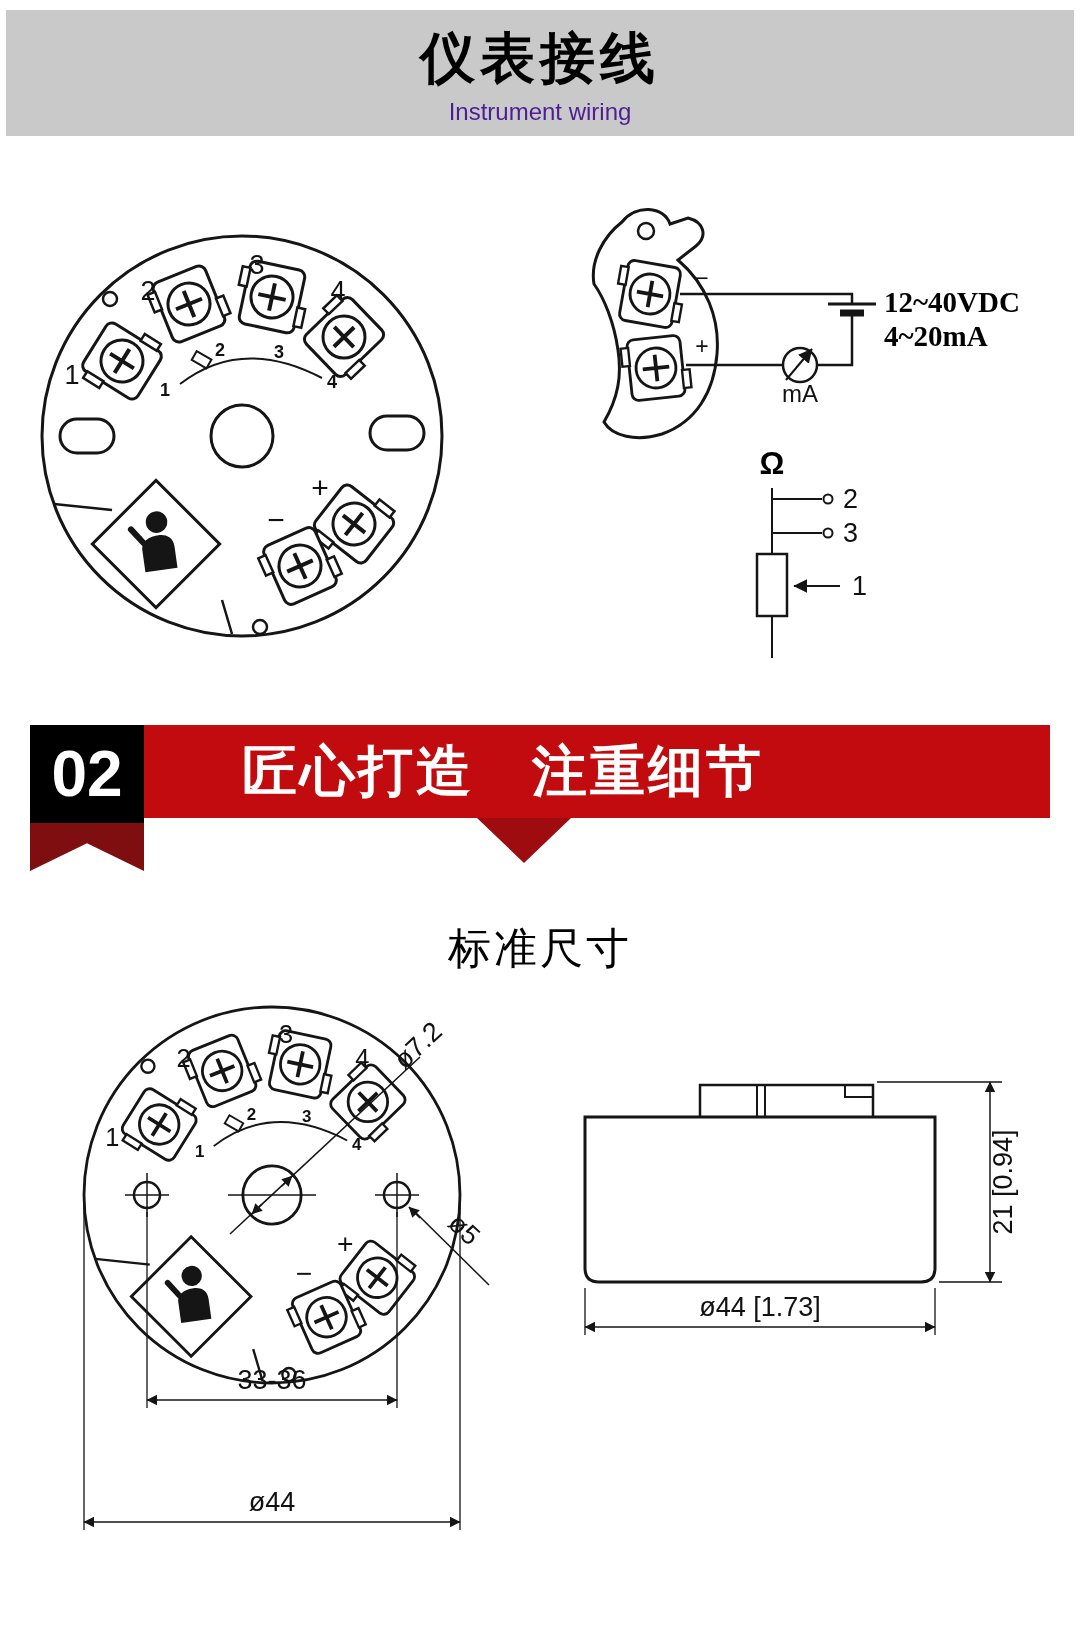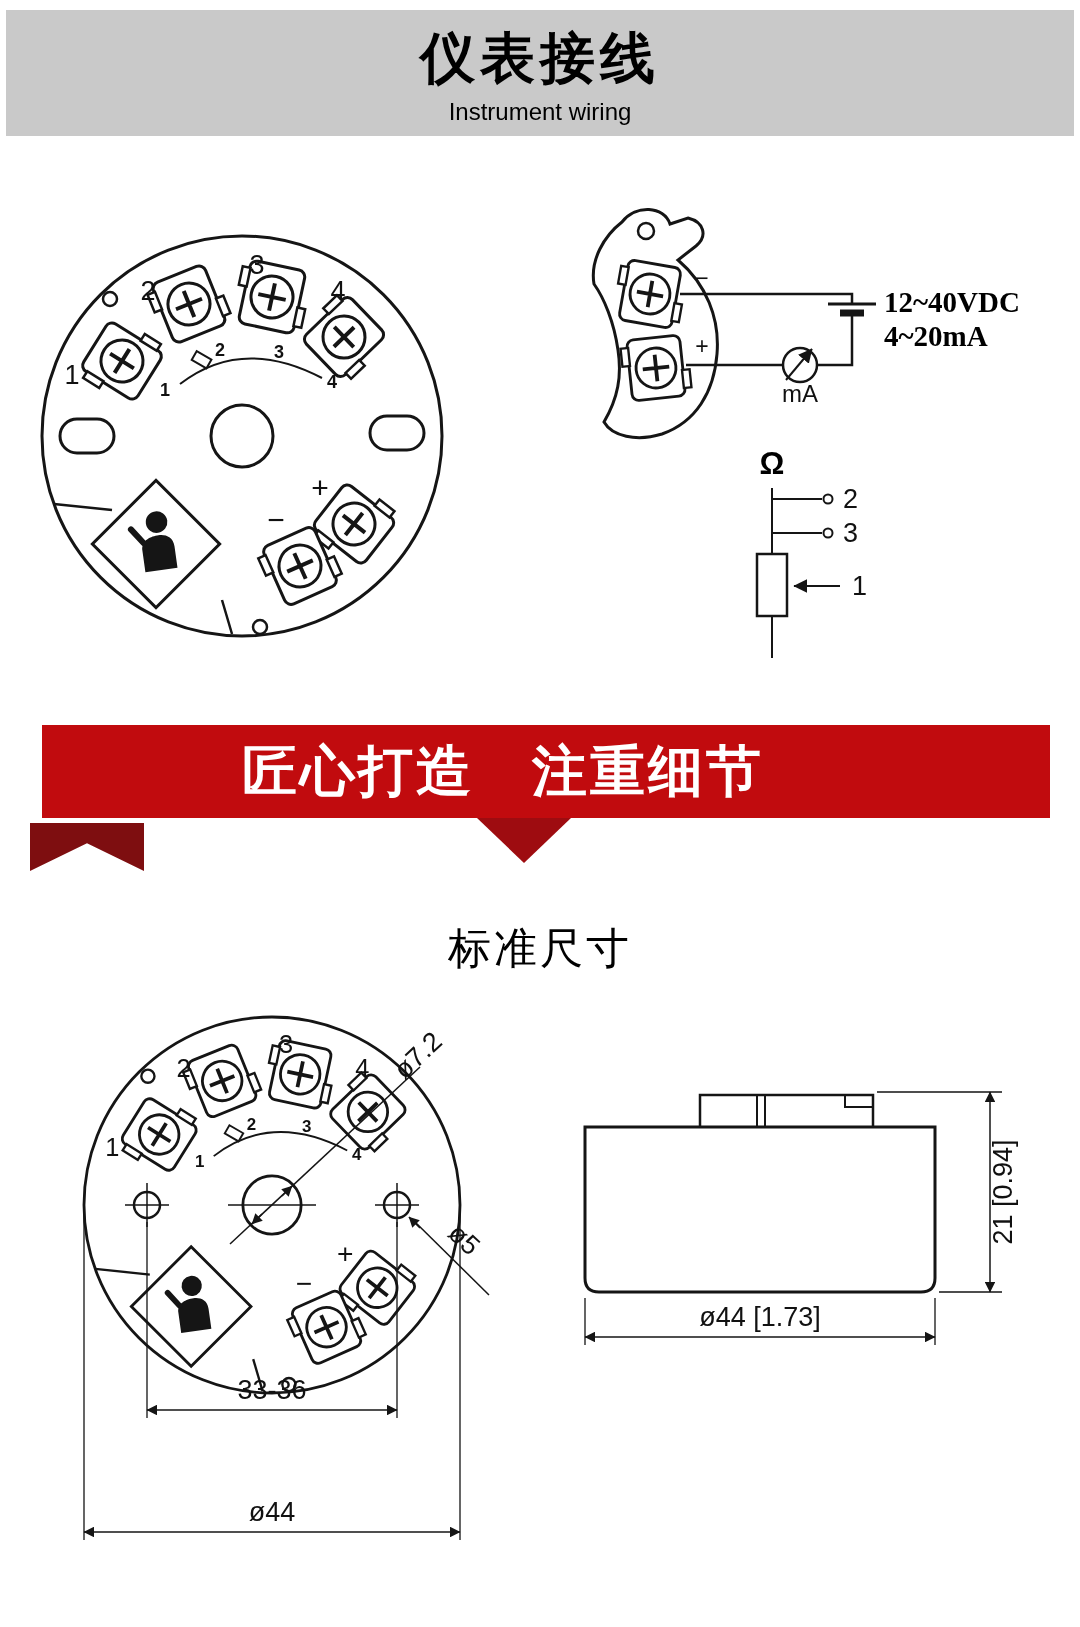--- a/index.html
+++ b/index.html
@@ -1,21 +1,21 @@
 <!DOCTYPE html>
 <html><head>
 <meta charset="utf-8">
 <style>
   html,body { margin:0; padding:0; background:#ffffff; }
   body { width:1080px; font-family:"Liberation Sans", sans-serif; color:#111; }
 
   
   .header-banner { margin:10px 6px 0; height:126px; background:#c9c9c9; text-align:center; }
   .header-banner h1 { margin:0; padding-top:12px; font-size:55px; font-weight:bold; letter-spacing:5px; color:#000; }
-  .header-banner p { margin:2px 0 0; font-size:24px; color:#000000; }
+  .header-banner p { margin:2px 0 0; font-size:24px; color:#4c1d95; }
 
   
   svg.fig { display:block; }
   .s3f  { stroke:#151515; stroke-width:3;   fill:#fff; }
   .s25f { stroke:#151515; stroke-width:2.5; fill:#fff; }
   .s25  { stroke:#151515; stroke-width:2.5; fill:none; }
   .s2   { stroke:#151515; stroke-width:2;   fill:none; }
   .s35  { stroke:#151515; stroke-width:4;   fill:none; }
   .wire { stroke:#151515; stroke-width:2.5; fill:none; }
   .dim  { stroke:#151515; stroke-width:1.5; fill:none; }
@@ -36,21 +36,21 @@
   .red-bar h2 { margin:0 0 0 200px; color:#fff; font-size:55px; font-weight:bold; letter-spacing:3px; white-space:pre; }
   .badge { position:absolute; left:30px; top:0; width:114px; height:98px; background:#000; color:#fff;
            display:flex; align-items:center; justify-content:center; font-size:64px; font-weight:bold; }
   .ribbon { position:absolute; left:30px; top:98px; width:114px; height:48px; background:#7e0e10;
             clip-path:polygon(0 0, 100% 0, 100% 100%, 50% 42%, 0 100%); }
   .down-arrow { position:absolute; top:93px; left:477px; width:0; height:0;
                 border-left:47px solid transparent; border-right:47px solid transparent;
                 border-top:45px solid #9e0c10; }
 
   
-  .dims-heading { margin:45px 0 22px; text-align:center; font-size:43px; font-weight:500; color:#000; letter-spacing:3px; }
+  .dims-heading { margin:45px 0 12px; text-align:center; font-size:43px; font-weight:500; color:#000; letter-spacing:3px; }
 </style>
 </head>
 <body>
 
 <svg aria-hidden="true" style="position:absolute;width:0;height:0;">
   <defs>
     <marker id="arr" viewBox="0 0 10 10" refX="9.5" refY="5" markerWidth="7" markerHeight="7" orient="auto-start-reverse">
       <path d="M0,0 L10,5 L0,10 Z" fill="#151515"></path>
     </marker>
 
@@ -162,20 +162,23 @@
     <path d="M 840,450 L 794,450" class="s2" marker-end="url(#arr)"></path>
     <text x="852" y="459" class="t-rtd">1</text>
     <path d="M 772,480 V 522" class="s2"></path>
   </g>
 </svg>
 
 <section class="banner-section">
   <div class="red-bar">
     <h2>匠心打造　注重细节</h2>
   </div>
+  <div class="badge">
+    <span>02</span>
+  </div>
   <div class="ribbon"></div>
   <div class="down-arrow"></div>
 </section>
 
 <h3 class="dims-heading">标准尺寸</h3>
 
 <svg class="fig" width="1080" height="600" viewBox="0 0 1080 600">
 
   <g>
     <use href="#headCore" transform="translate(272,205) scale(0.94)"></use>

